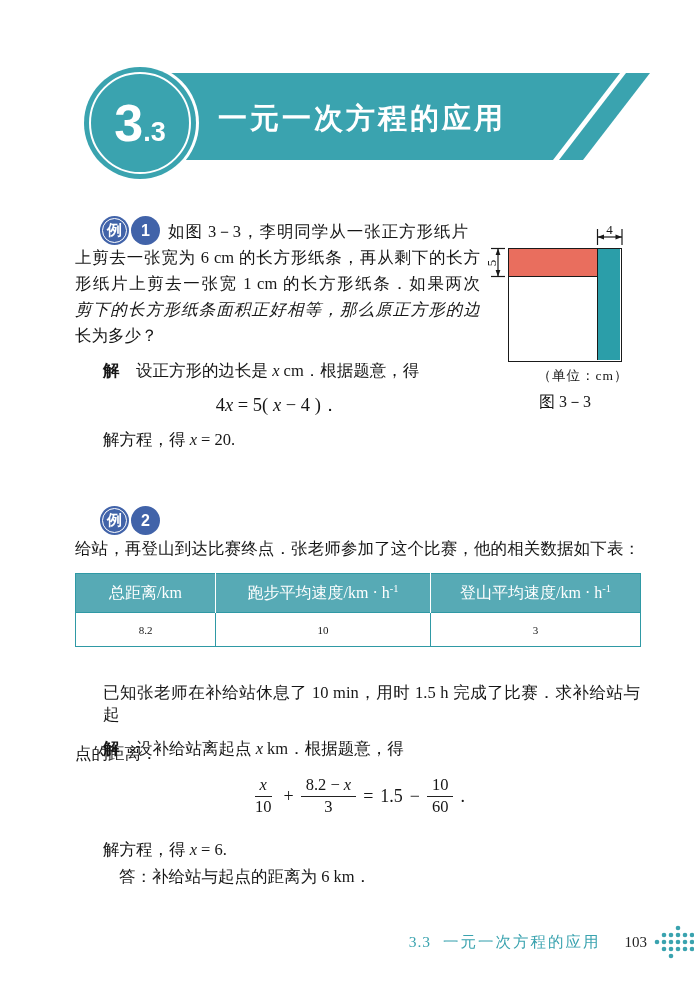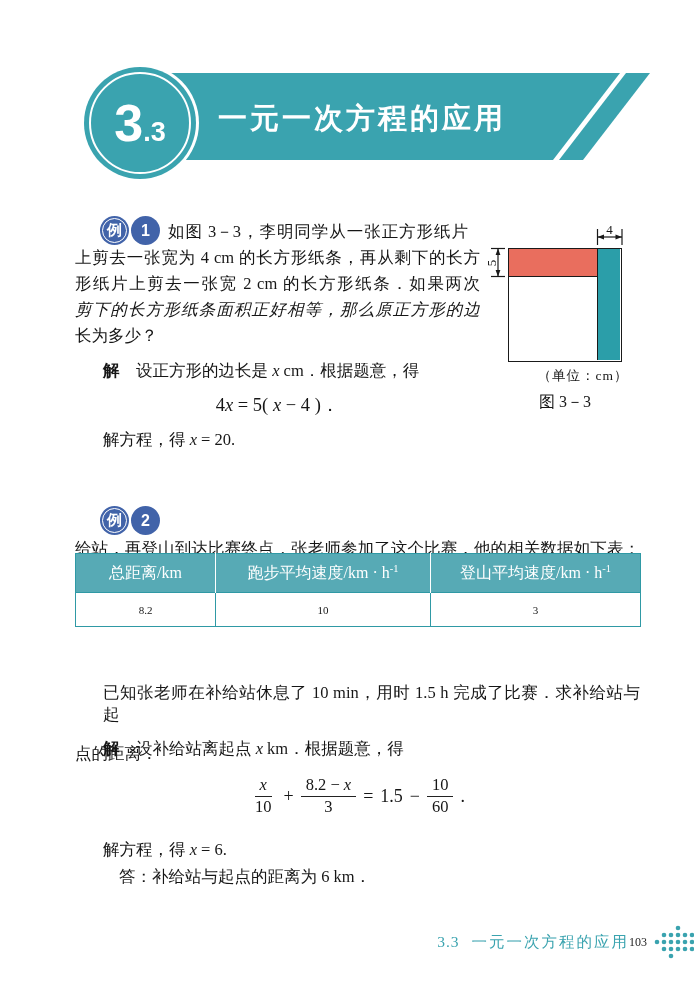--- a/index.html
+++ b/index.html
@@ -83,39 +83,39 @@
     left:75px;top:770px;width:565px;height:52px;
     display:flex;align-items:center;justify-content:center;gap:7px;font-size:18px;
   }
   .frac{display:inline-flex;flex-direction:column;align-items:center;font-size:16.5px;line-height:1.25;}
   .frac .num{padding:0 5px;border-bottom:1.4px solid #222;}
   .frac .den{padding:0 5px;}
   .eq-op{font-size:18px;}
 
   
   .data-table{
-    position:absolute;left:75px;top:553px;width:565px;border-collapse:collapse;
+    position:absolute;left:75px;top:573px;width:565px;border-collapse:collapse;
     border:1.3px solid var(--accentDark);table-layout:fixed;padding-left:48px;
   }
   .data-table th{
     background:var(--tableHeader);color:#fff;font-weight:normal;
     font-size:16px;height:36px;border-left:1.6px solid #fff;text-align:center;
   }
   .data-table th:first-child{border-left:none;}
   .data-table td{
     background:#fff;font-size:11px;height:31px;text-align:center;
     border-top:1.3px solid var(--accentDark);border-left:1.3px solid var(--accentDark);
   }
   .data-table td:first-child{border-left:none;}
 
   
   .footer{right:5px;top:924px;display:flex;align-items:center;}
   .footer .sec{color:var(--accent);font-size:15.5px;letter-spacing:1px;}
   .footer .title{color:var(--accent);font-size:15.5px;letter-spacing:2px;margin-left:12px;}
-  .footer .pnum{color:#222;font-size:12px;}
+  .footer .pnum{color:#222;font-size:15px;margin-left:24px;}
   .footer .dots{margin-left:7px;display:flex;}
 </style>
 </head>
 <body>
 
 <div class="abs" style="inset:0;">
 
   <div class="abs banner-body"></div>
   <div class="abs banner-tip"></div>
   <div class="abs banner-title">一元一次方程的应用</div>
@@ -129,22 +129,22 @@
   <div class="abs ex-badge" style="left:100px;top:216px;">
     <div class="badge-circle ring">
       <span class="badge-label">例</span>
     </div>
     <div class="badge-circle badge-num">
       <span>1</span>
     </div>
   </div>
 
   <div class="line jl" style="left:168px;top:221px;width:300px;">如图 3－3，李明同学从一张正方形纸片</div>
-  <div class="line jl" style="left:75px;top:247px;width:405px;">上剪去一张宽为 4 cm 的长方形纸条，再从剩下的长方</div>
-  <div class="line jl" style="left:75px;top:273px;width:405px;">形纸片上剪去一张宽 2 cm 的长方形纸条．如果两次</div>
+  <div class="line jl" style="left:75px;top:247px;width:405px;">上剪去一张宽为 6 cm 的长方形纸条，再从剩下的长方</div>
+  <div class="line jl" style="left:75px;top:273px;width:405px;">形纸片上剪去一张宽 1 cm 的长方形纸条．如果两次</div>
   <div class="line jl" style="left:75px;top:299px;width:405px;font-style:italic;">剪下的长方形纸条面积正好相等，那么原正方形的边</div>
   <div class="line" style="left:75px;top:325px;">长为多少？</div>
 
   <div class="abs figure">
     <div class="fig-square">
       <div class="fig-red"></div>
       <div class="fig-teal"></div>
     </div>
     <svg class="dim-svg" width="170" height="195" viewBox="0 0 170 195">
 

